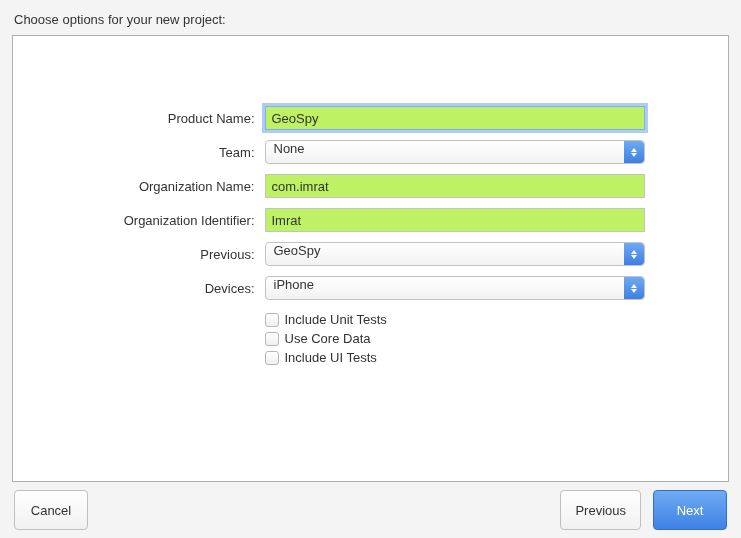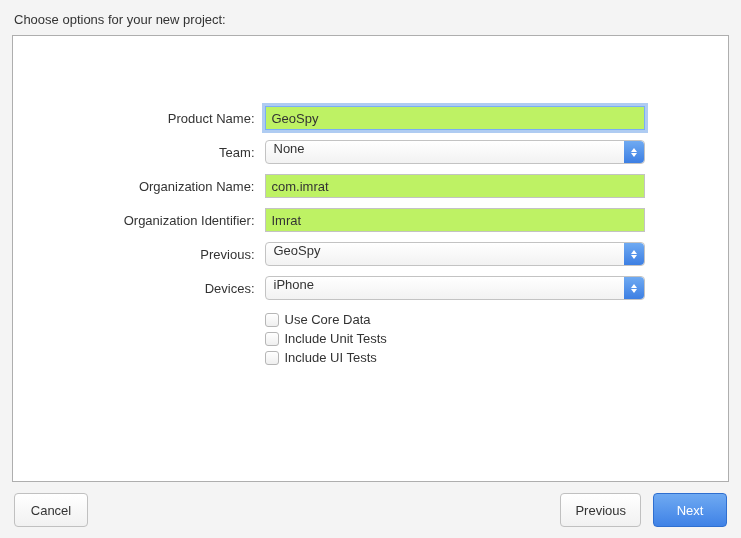--- a/index.html
+++ b/index.html
@@ -128,21 +128,21 @@
   }
   .chk-group { padding-top: 2px; }
   .footer {
     height: 44px;
     display: flex;
     align-items: center;
     padding: 12px 2px 0 2px;
   }
   .btn {
     min-width: 74px;
-    height: 34px;
+    height: 40px;
     border: 1px solid #c0c0c0;
     border-radius: 4px;
     background: linear-gradient(#ffffff, #f1f1f1);
     font-size: 13px;
     color: #333;
     padding: 0 14px;
     display: inline-flex;
     align-items: center;
     justify-content: center;
     cursor: default;
@@ -225,25 +225,25 @@
             </span>
           </div>
         </div>
       </div>
 
       <div class="row">
         <div class="label"></div>
         <div class="control chk-group">
           <div class="chk-row">
             <span class="chk"></span>
-            <span class="chk-label">Use Core Data</span>
+            <span class="chk-label">Include Unit Tests</span>
           </div>
           <div class="chk-row">
             <span class="chk"></span>
-            <span class="chk-label">Include Unit Tests</span>
+            <span class="chk-label">Use Core Data</span>
           </div>
           <div class="chk-row">
             <span class="chk"></span>
             <span class="chk-label">Include UI Tests</span>
           </div>
         </div>
       </div>
 
     </div>
   </div>

